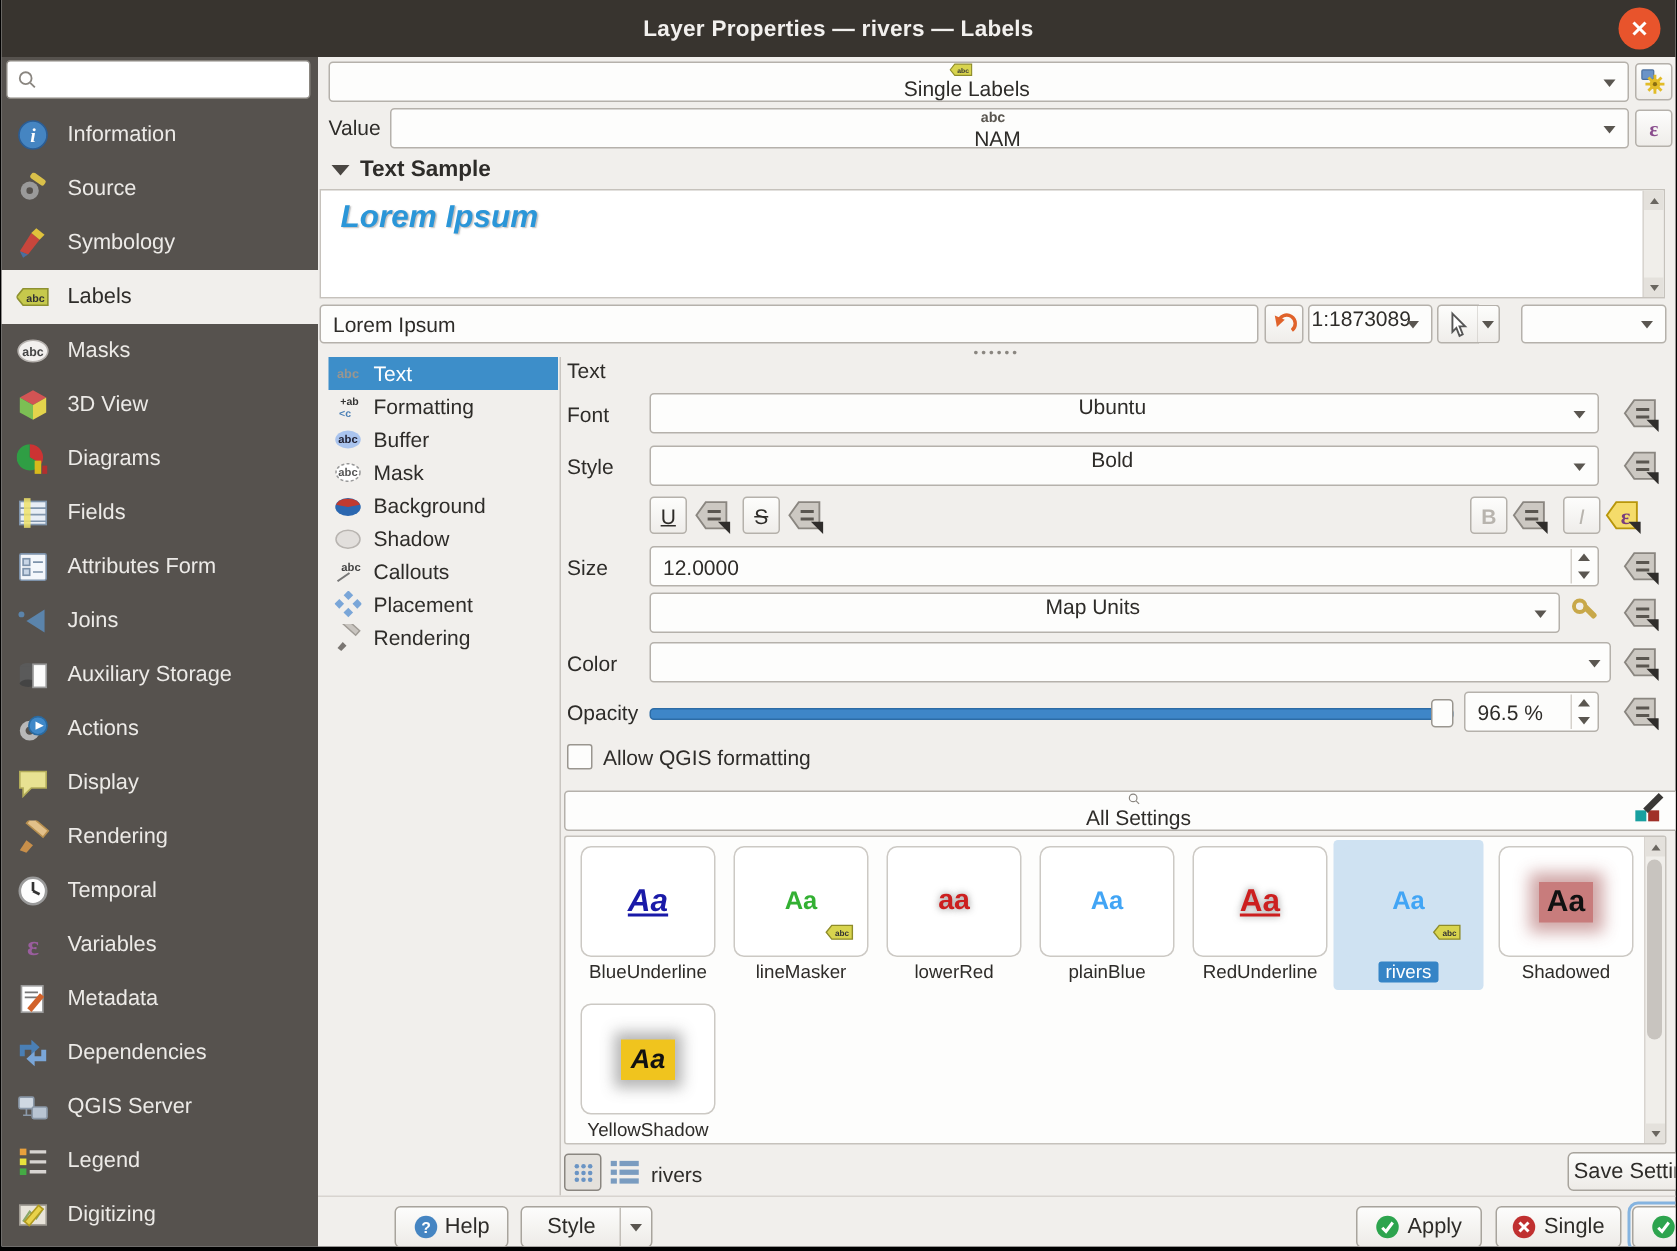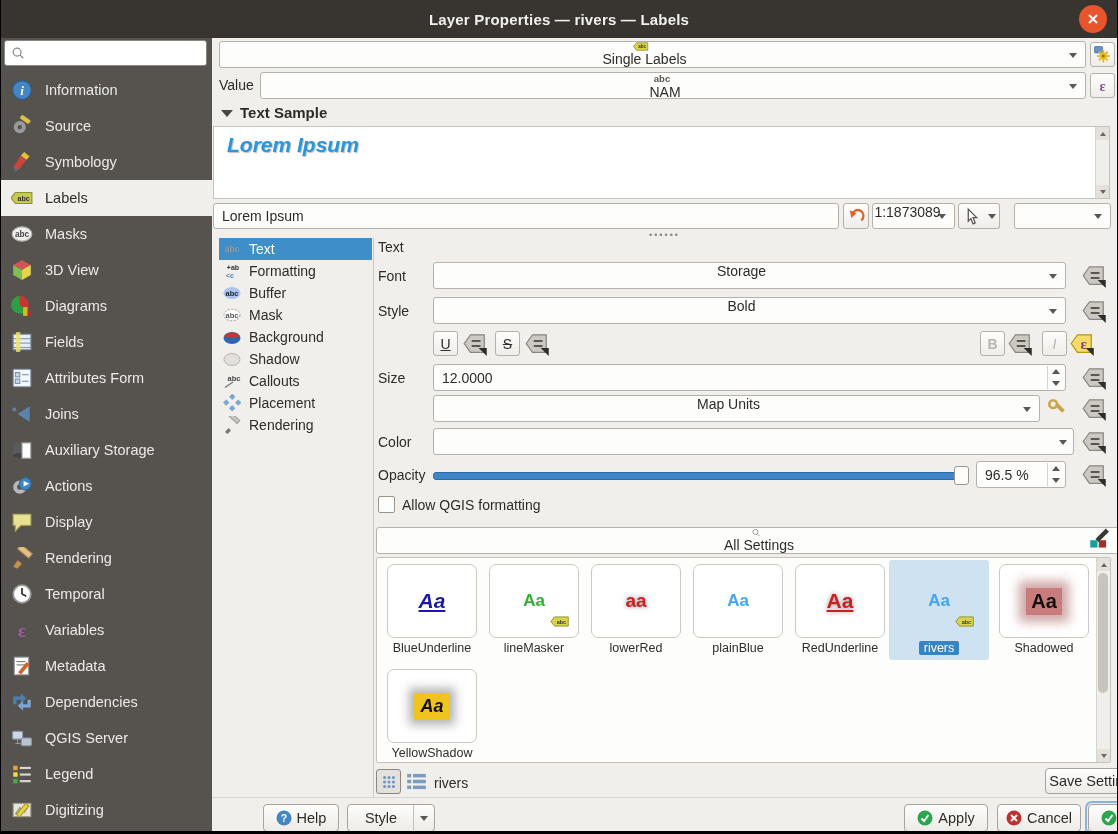--- a/index.html
+++ b/index.html
@@ -494,21 +494,21 @@
             </span>
             <span>Rendering</span>
           </div>
       </div>
       <div class="vline" style="left:161px;top:200px;height:559px;"></div>
 
       <span class="label" style="left:166px;top:201px;">Text</span>
 
       <span class="label" style="left:166px;top:230px;">Font</span>
       <div class="combo" style="left:221px;top:224px;width:633px;">
-        <span>Storage</span>
+        <span>Ubuntu</span>
         <span class="arrow"></span>
       </div>
       <div class="ovr" style="left:870px;top:225px;"><svg>
             <use href="#sym-ovr"></use>
           </svg></div>
 
       <span class="label" style="left:166px;top:265px;">Style</span>
       <div class="combo" style="left:221px;top:259px;width:633px;">
         <span>Bold</span>
         <span class="arrow"></span>
@@ -733,21 +733,21 @@
             <polyline points="4.5,8.5 7,11 11.5,5" fill="none" stroke="#fff" stroke-width="2"></polyline>
           </svg>
         <span>Apply</span>
       </div>
       <div class="pbtn" style="left:741px;top:766px;width:84px;">
         <svg viewBox="0 0 16 16">
             <circle cx="8" cy="8" r="7.5" fill="#c03030"></circle>
             <line x1="5" y1="5" x2="11" y2="11" stroke="#fff" stroke-width="2"></line>
             <line x1="11" y1="5" x2="5" y2="11" stroke="#fff" stroke-width="2"></line>
           </svg>
-        <span>Cancel</span>
+        <span>Single</span>
       </div>
       <div class="pbtn" style="left:832px;top:766px;width:67px;outline:2px solid #85b4e0;outline-offset:1px;">
         <svg viewBox="0 0 16 16">
             <circle cx="8" cy="8" r="7.5" fill="#2da44e"></circle>
             <polyline points="4.5,8.5 7,11 11.5,5" fill="none" stroke="#fff" stroke-width="2"></polyline>
           </svg>
         <span>OK</span>
       </div>
 
     </div>

